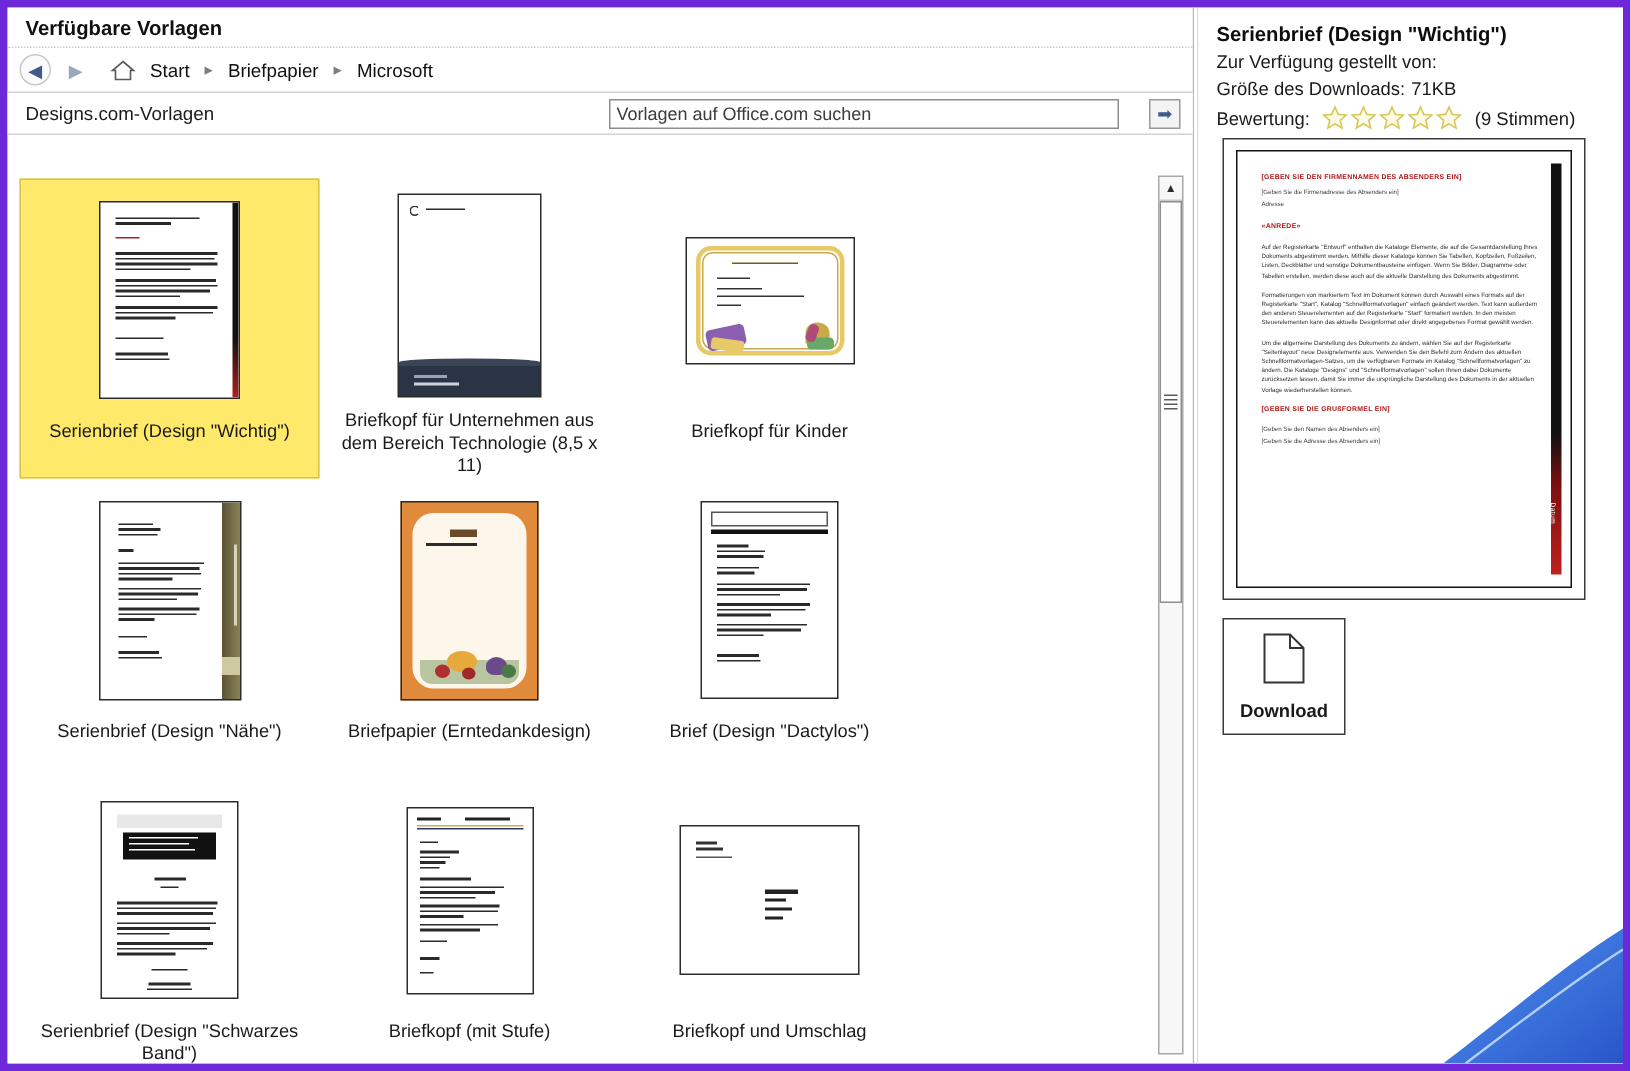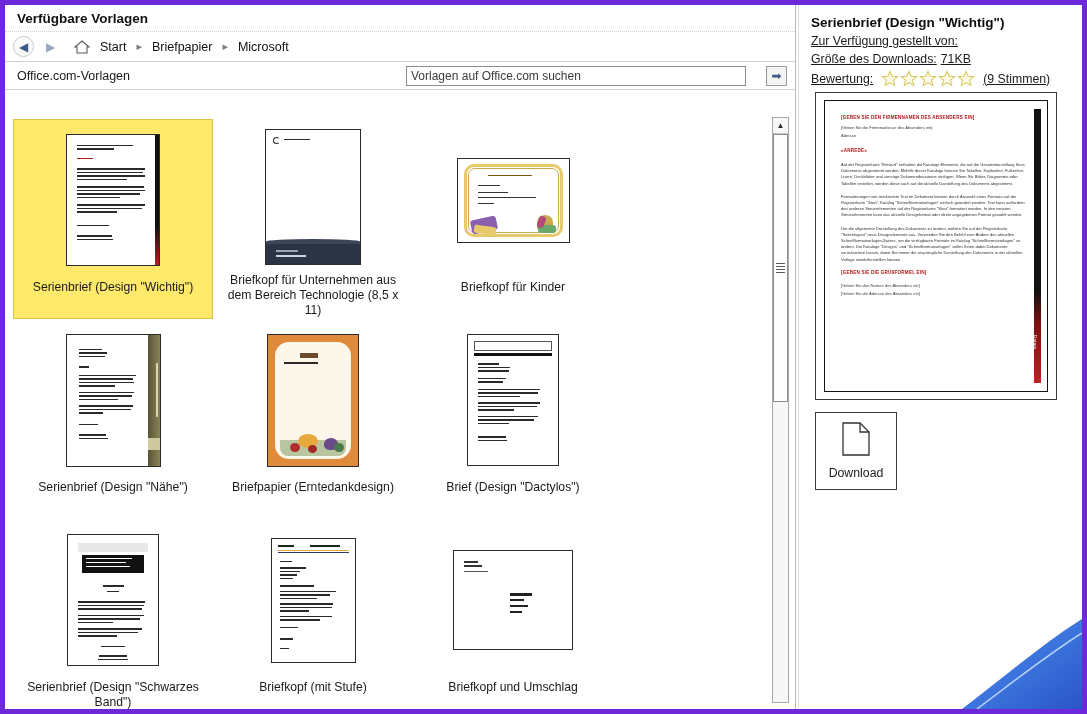--- a/index.html
+++ b/index.html
@@ -118,21 +118,21 @@
   .sb-thumb {
     position: absolute; left: 0; right: 0; top: 0; height: 268px;
     background: #fdfdfd; border: 1px solid #8e8e8e;
     display: flex; align-items: center; justify-content: center;
   }
   .sb-grip { width: 9px; }
   .sb-grip div { height: 1px; background: #5a5a5a; margin: 2px 0; }
 
   
   .rp-title { font-size: 13.5px; font-weight: bold; color: #0d0d0d; margin: 2px 0 4px 2px; }
-  .rp-row { font-size: 12.3px; color: #1a1a1a; margin: 0 0 4px 2px; display: flex; align-items: center; gap: 4px; text-decoration: underline; }
+  .rp-row { font-size: 12.3px; color: #1a1a1a; margin: 0 0 4px 2px; display: flex; align-items: center; gap: 4px; }
   .rp-link { color: #1a1a1a; text-decoration: underline; }
   .stars { display: inline-flex; gap: 1px; margin: 0 4px; }
   .votes { color: #1a1a1a; text-align: center; }
 
   .preview-frame {
     margin: 5px 0 0 6px;
     width: 242px; height: 308px;
     border: 1px solid #3a3a3a; background: #fff;
     padding: 7px 8px; position: relative;
   }
@@ -148,21 +148,21 @@
     background: linear-gradient(180deg,#111 0%,#111 66%,#7a1010 78%,#c02020 100%);
   }
   .pv-bar span {
     position: absolute; bottom: 34px; left: -1px;
     color: #fff; font-size: 4.4px; writing-mode: vertical-rl; letter-spacing: .3px;
   }
 
   .dl-btn {
     margin: 12px 0 0 6px; width: 82px; height: 78px;
     border: 1px solid #3a3a3a; background: #fff;
-    display: flex; flex-direction: column; align-items: center; justify-content: center; gap: 6px;
+    display: flex; flex-direction: column; align-items: center; justify-content: center; gap: 6px; font-weight: bold;
   }
   .dl-label { font-size: 12.3px; color: #1a1a1a; }
 </style>
 </head>
 <body>
 
 <div id="root">
   <div class="panes">
 
     <div class="left-pane">
@@ -178,21 +178,21 @@
           </svg>
         </span>
         <span class="crumb">Start</span>
         <span class="crumb-sep">▸</span>
         <span class="crumb">Briefpapier</span>
         <span class="crumb-sep">▸</span>
         <span class="crumb">Microsoft</span>
       </div>
 
       <div class="searchrow">
-        <span class="cat-label">Office.com-Vorlagen</span>
+        <span class="cat-label">Designs.com-Vorlagen</span>
         <span class="search-wrap">
           <input class="search-input" placeholder="Vorlagen auf Office.com suchen" style="">
           <span class="search-go">➡</span>
         </span>
       </div>
 
       <div class="gridwrap">
         <div class="grid">
 
           <div class="tile selected">

